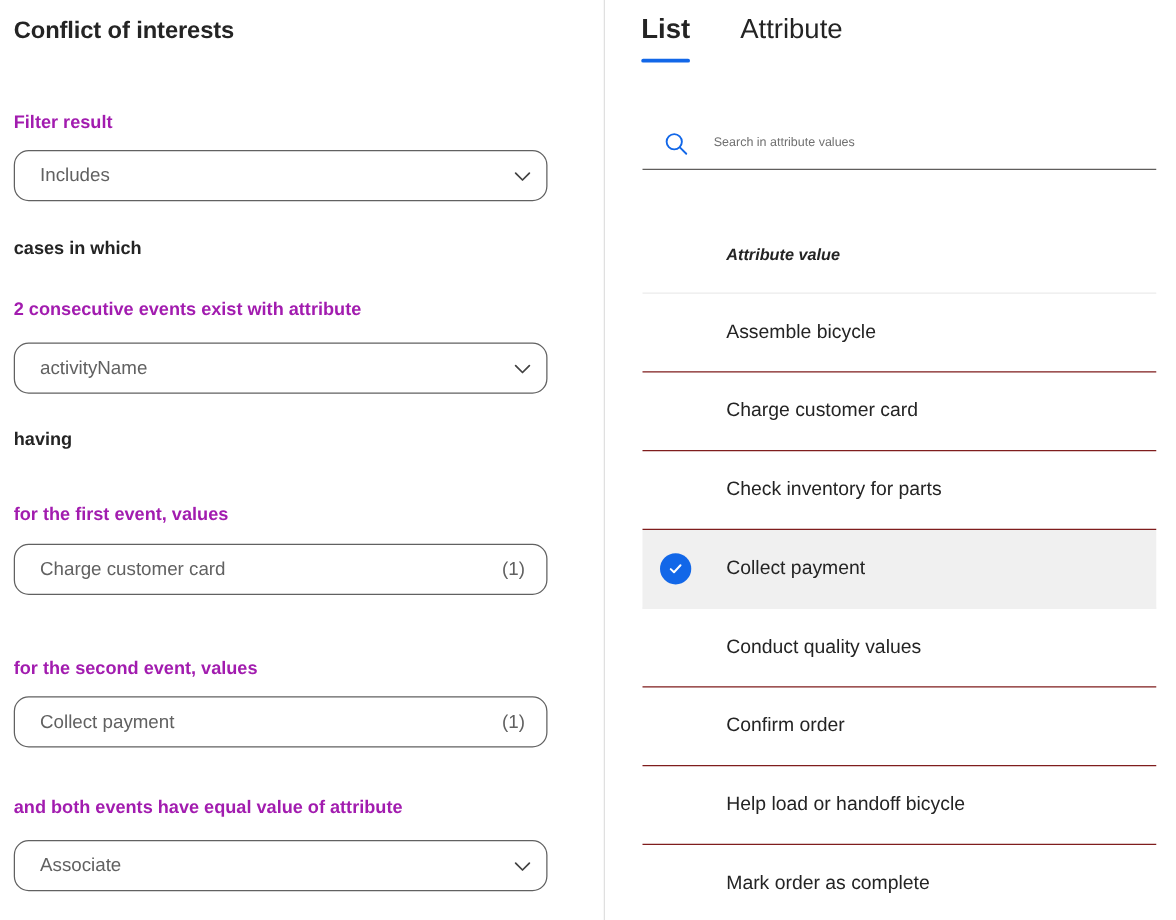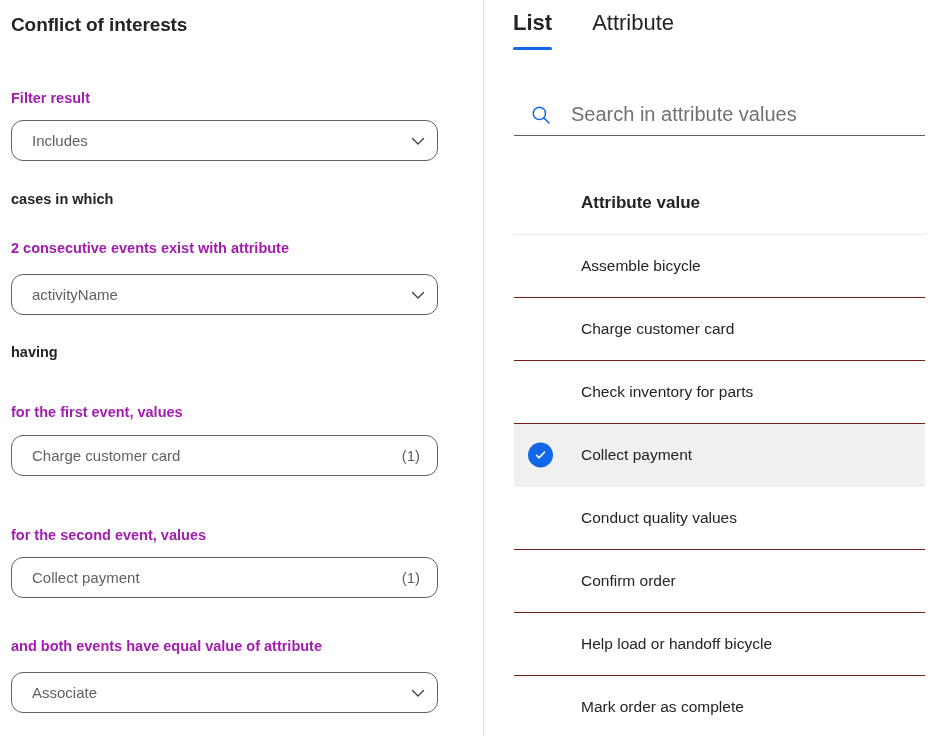--- a/index.html
+++ b/index.html
@@ -94,35 +94,36 @@
     display: flex; align-items: center;
     border-bottom: 1.5px solid #605e5c;
   }
   #search-wrap .s-icon {
     flex: 0 0 auto; width: 22px; height: 22px;
     margin-left: 16px; margin-right: 19px;
     display: block;
   }
   #search-wrap input {
     flex: 1 1 auto; border: none; outline: none;
-    font-family: inherit; font-size: 20px;
+    font-family: inherit; font-size: 10px;
     color: #242424; background: transparent;
     height: 100%; padding: 0;
   }
   #search-wrap input::placeholder { color: #707070; opacity: 1; }
 
   .list {
     position: absolute; left: 30px; top: 172px;
     width: 411px;
   }
   .list-header {
     height: 63px; display: flex; align-items: center;
     padding-left: 67px;
-    font-size: 17px; font-weight: 600; color: #242424;
+    font-size: 13px; font-weight: 600; color: #242424;
     border-bottom: 1px solid #ebebeb;
+    font-style: italic;
   }
   .list-row {
     height: 63px; display: flex; align-items: center;
     padding-left: 67px; position: relative;
     border-bottom: 1px solid #7f1d1d;
     font-size: 15.5px; color: #242424;
     cursor: pointer;
   }
   .list-row.selected { background: #f0f0f0; border-bottom-color: #f0f0f0; }
   .check {

